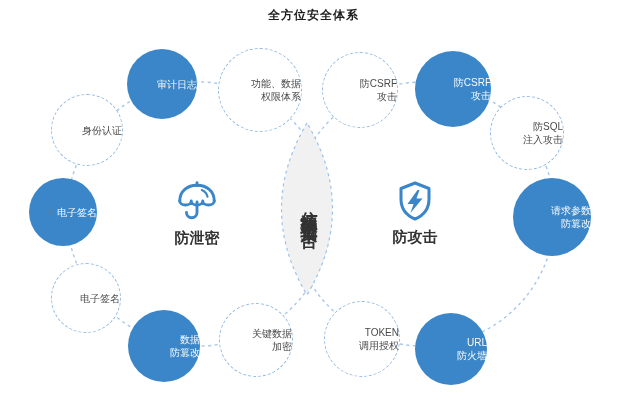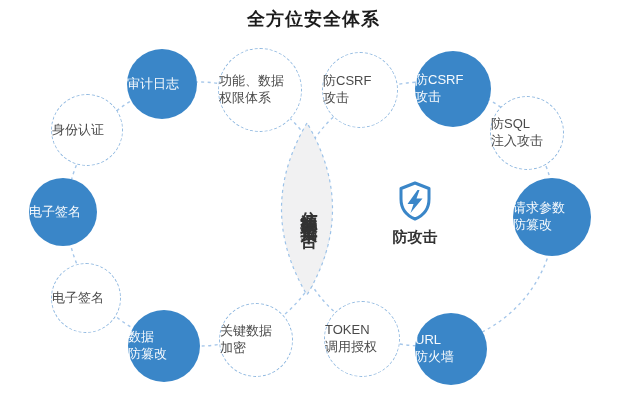--- a/index.html
+++ b/index.html
@@ -6,27 +6,27 @@
   .stage {
     position:relative; width:627px; height:400px; background:#fff; overflow:hidden;
     font-family:"Liberation Sans","DejaVu Sans",sans-serif;
   }
   .bg-svg { position:absolute; left:0; top:0; }
   .ring { fill:none; stroke:#A6C7EA; stroke-width:1.4; stroke-dasharray:3 3.5; }
   .lens { fill:#F1F1F2; stroke:#9CC2E8; stroke-width:1.2; stroke-dasharray:3 3.5; }
 
   .title {
     position:absolute; top:7px; left:0; width:627px; text-align:center;
-    font-size:18px; font-weight:700; color:#1c1c1c; letter-spacing:1px;
+    font-size:12px; font-weight:700; color:#1c1c1c; letter-spacing:1px;
   }
 
   .node {
     position:absolute; border-radius:50%;
-    display:flex; flex-direction:column; align-items:flex-start; justify-content:center;
-    text-align:center; font-size:13px; line-height:1.3; box-sizing:border-box;
+    display:flex; flex-direction:column; align-items:flex-end; justify-content:center;
+    text-align:center; font-size:10px; line-height:1.3; box-sizing:border-box;
   }
   .node.dashed { background:#fff; border:1px dashed #8FB8E0; color:#4A4A4A; font-weight:500; }
   .node.solid  { background:#3A86C8; color:rgba(255,255,255,0.96); font-weight:500; }
 
   .lens-label {
     position:absolute; left:309px; top:209px; transform:translate(-50%,-50%);
     writing-mode:vertical-rl; font-size:17px; font-weight:600; color:#333;
     letter-spacing:3px; white-space:nowrap;
   }
 
@@ -43,20 +43,32 @@
   <svg class="bg-svg" width="627" height="400" viewBox="0 0 627 400">
     <circle class="ring" cx="199" cy="214" r="132"></circle>
     <circle class="ring" cx="423" cy="214" r="132"></circle>
     <path class="lens" d="M307,123 Q256,209 307,295 Q358,209 307,123 Z"></path>
   </svg>
 
   <div class="title">全方位安全体系</div>
 
   <div class="lens-label">信源数智招采平台</div>
 
+  <div class="center-group grp-leak">
+    <svg width="46" height="46" viewBox="0 0 48 48">
+      <g fill="none" stroke="#3A86C8" stroke-width="3" stroke-linecap="round" stroke-linejoin="round">
+        <path d="M24 5 V8"></path>
+        <path d="M6 24 C6 13.5 14 7.5 24 7.5 C34 7.5 42 13.5 42 24"></path>
+        <path d="M6 24 a6 4.2 0 0 0 12 0 a6 4.2 0 0 0 12 0 a6 4.2 0 0 0 12 0"></path>
+        <path d="M24 25 V36 A5.5 5.5 0 0 1 13 36"></path>
+        <path d="M29 12.5 c3.2 1.4 5.3 3.8 6 7" stroke-width="2.2"></path>
+      </g>
+    </svg>
+    <div class="glabel">防泄密</div>
+  </div>
 
   <div class="center-group grp-attack">
     <svg width="44" height="44" viewBox="0 0 44 44">
       <path d="M22 4 L36 9.5 V20 C36 29.5 30.5 36.5 22 40 C13.5 36.5 8 29.5 8 20 V9.5 Z" fill="none" stroke="#3A86C8" stroke-width="3" stroke-linejoin="round"></path>
       <path d="M24.5 11 L14.5 25 H20.5 L17.5 34 L29.5 19.5 H23.5 L26.5 11 Z" fill="#3A86C8"></path>
     </svg>
     <div class="glabel">防攻击</div>
   </div>
 
   <div class="node solid" style="left:127px;top:49px;width:70px;height:70px">

